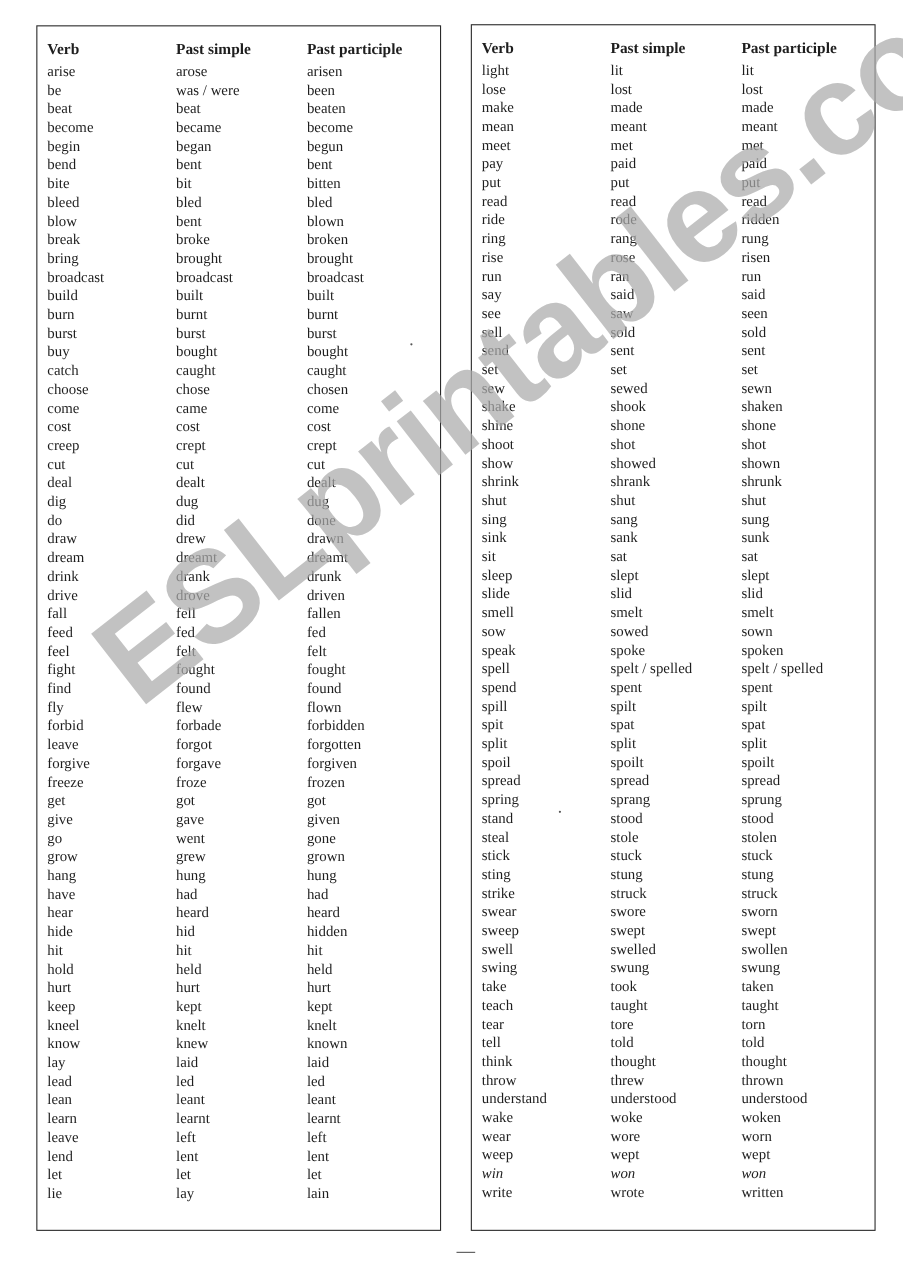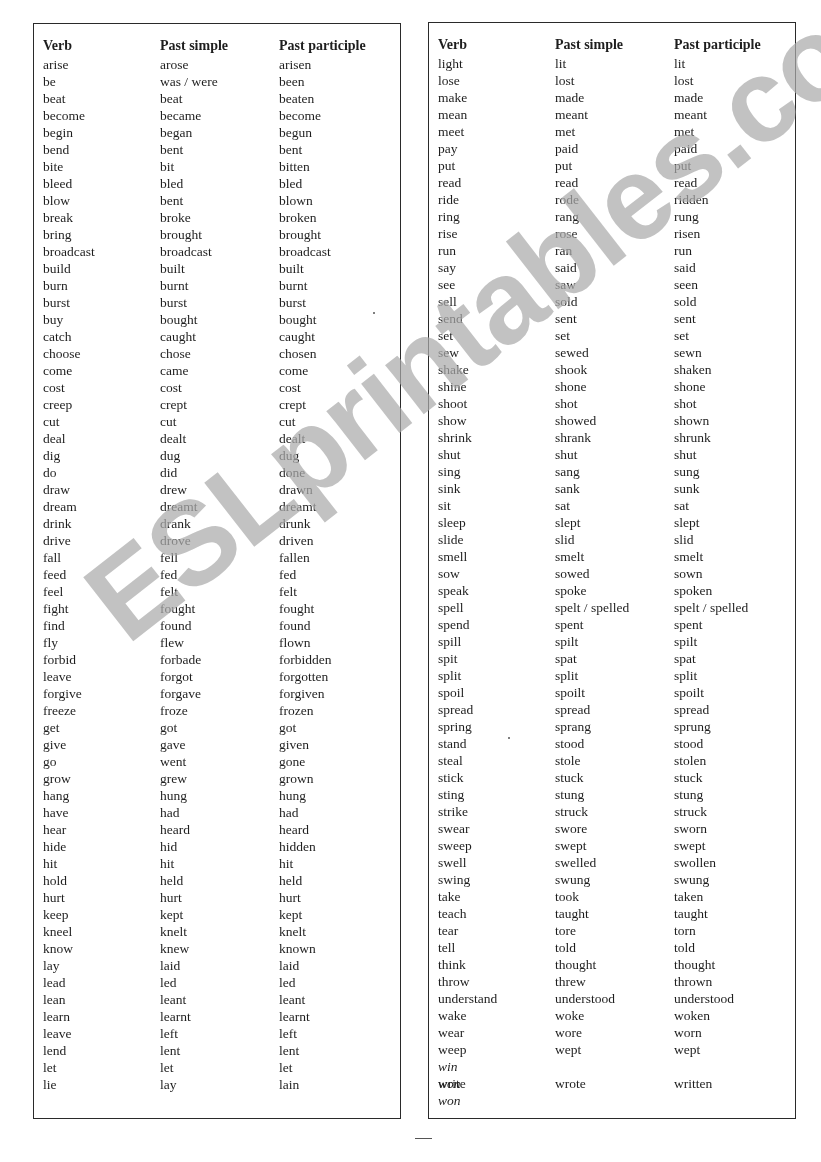--- a/index.html
+++ b/index.html
@@ -24,21 +24,21 @@
     display: flex;
     height: 17px;
     line-height: 17px;
     font-size: 13.5px;
     white-space: nowrap;
   }
   .row.header { font-weight: bold; font-size: 14px; height: 20px; line-height: 20px; margin-bottom: 0px; }
   .c1 { width: 117px; }
   .c2 { width: 119px; }
   .c3 { flex: 1; }
-  .italic { font-style: italic; flex-direction: column; }
+  .italic { font-style: italic; }
   .watermark {
     position: absolute;
     left: 60px; top: 560px;
     transform: rotate(-38deg);
     transform-origin: 0 0;
     font-family: "Liberation Sans", "DejaVu Sans", sans-serif;
     font-weight: bold;
     font-size: 118px;
     color: rgba(170,170,170,0.72);
     letter-spacing: -2px;

